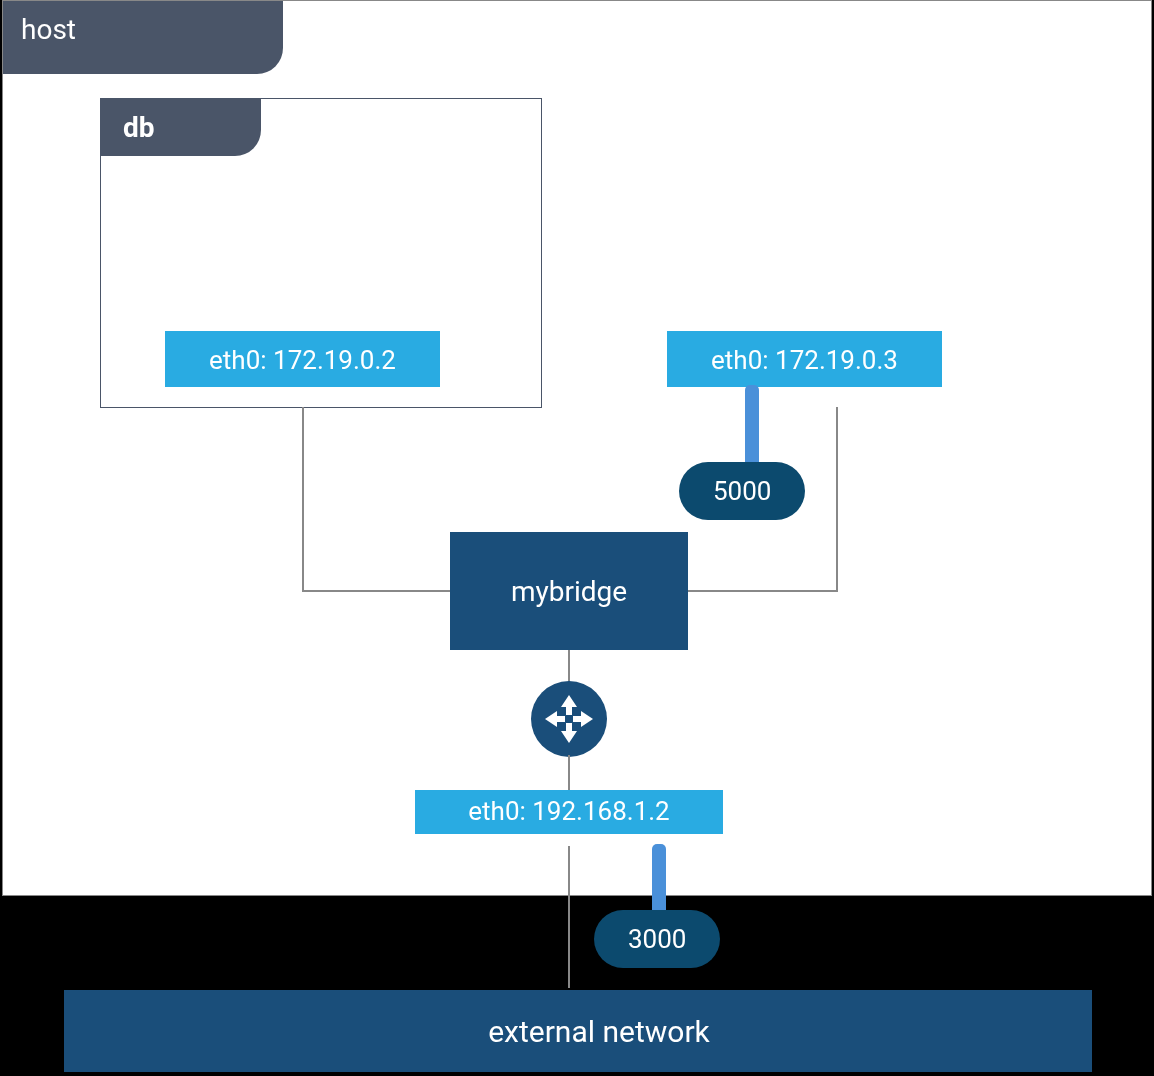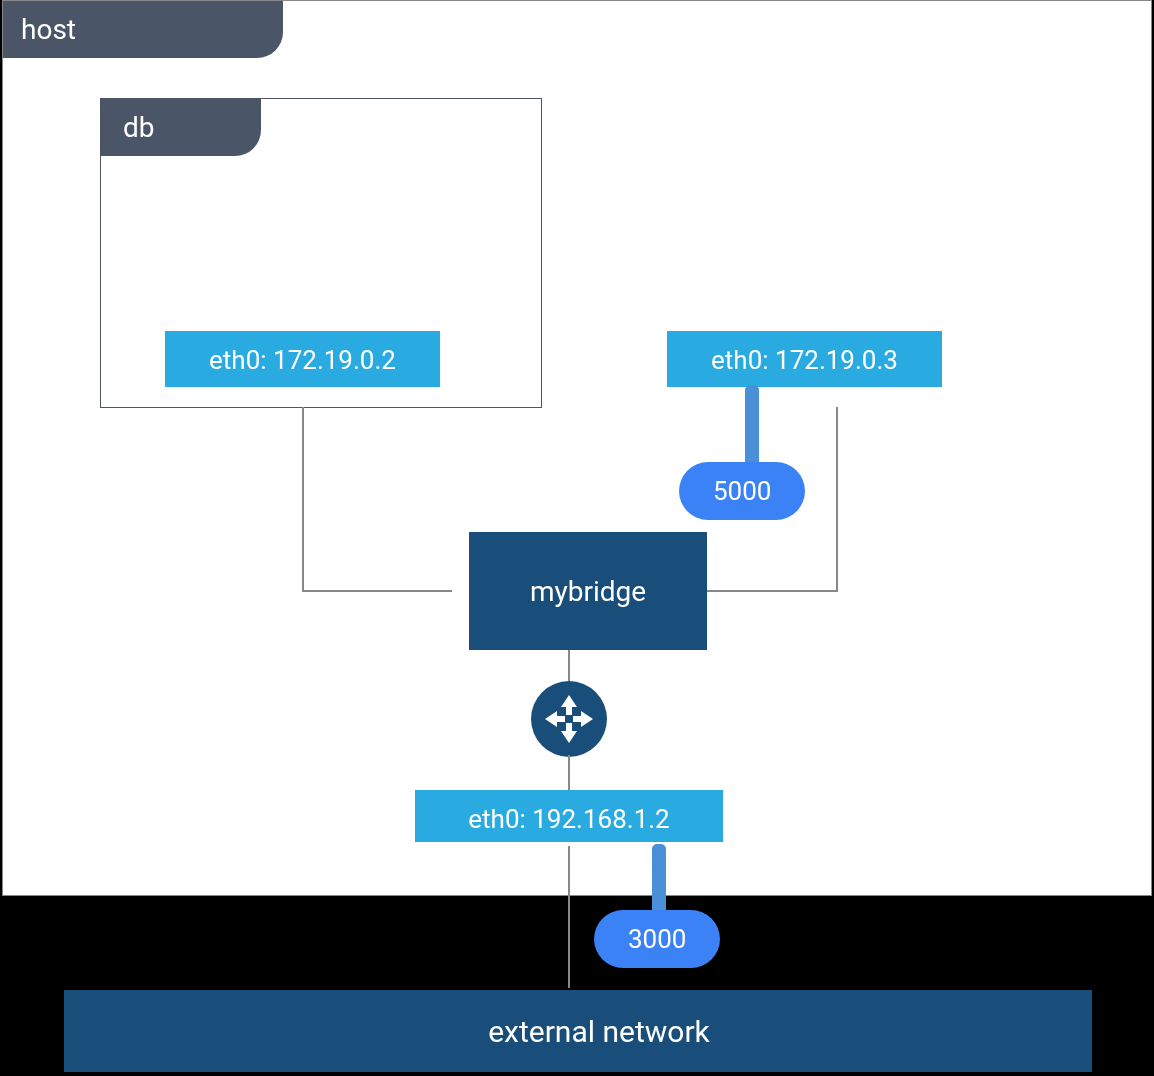--- a/index.html
+++ b/index.html
@@ -17,38 +17,39 @@
       width: 1150px;
       height: 896px;
       background: #fff;
       border: 1px solid #888;
     }
     .tab-label {
       position: absolute;
       background: #4a5568;
       color: #fff;
       font-size: 28px;
-      padding: 12px 28px 12px 18px;
+      padding: 12px 28px 28px 18px;
       border-bottom-right-radius: 26px;
     }
     .host-tab {
       left: 0;
       top: 0;
       width: 280px;
     }
     .container-box {
       position: absolute;
       background: #fff;
       border: 1px solid #4a5568;
     }
     .db-box {
       left: 97px;
       top: 97px;
       width: 442px;
       height: 310px;
+      font-weight: bold;
     }
     .web-box {
       left: 597px;
       top: 97px;
       width: 442px;
       height: 310px;
     }
     .inner-tab {
       position: absolute;
       left: 0;
@@ -77,21 +78,21 @@
     }
     .web-iface {
       left: 667px;
       top: 331px;
       width: 275px;
       height: 56px;
       padding: 14px 16px;
     }
     .port-pill {
       position: absolute;
-      background: #3b82f6;
+      background: #0c4a6e;
       color: #fff;
       font-size: 26px;
       padding: 14px 34px;
       border-radius: 30px;
     }
     .port-5000 {
       left: 679px;
       top: 462px;
     }
     .port-8000 {
@@ -103,21 +104,20 @@
       left: 450px;
       top: 532px;
       width: 238px;
       height: 118px;
       background: #1a4e7a;
       color: #fff;
       font-size: 28px;
       display: flex;
       align-items: center;
       justify-content: center;
-      margin-left: 19px;
     }
     .nat-circle {
       position: absolute;
       left: 531px;
       top: 681px;
       width: 76px;
       height: 76px;
       background: #1a4e7a;
       border-radius: 50%;
       display: flex;
@@ -125,22 +125,22 @@
       justify-content: center;
     }
     .nat-circle svg {
       width: 56px;
       height: 56px;
     }
     .host-iface {
       left: 415px;
       top: 790px;
       width: 308px;
-      height: 52px;
-      padding: 14px 0;
+      height: 44px;
+      padding: 6px 0;
     }
     .ext-network {
       position: absolute;
       left: 64px;
       top: 990px;
       width: 1028px;
       height: 82px;
       background: #1a4e7a;
       color: #fff;
       font-size: 30px;

